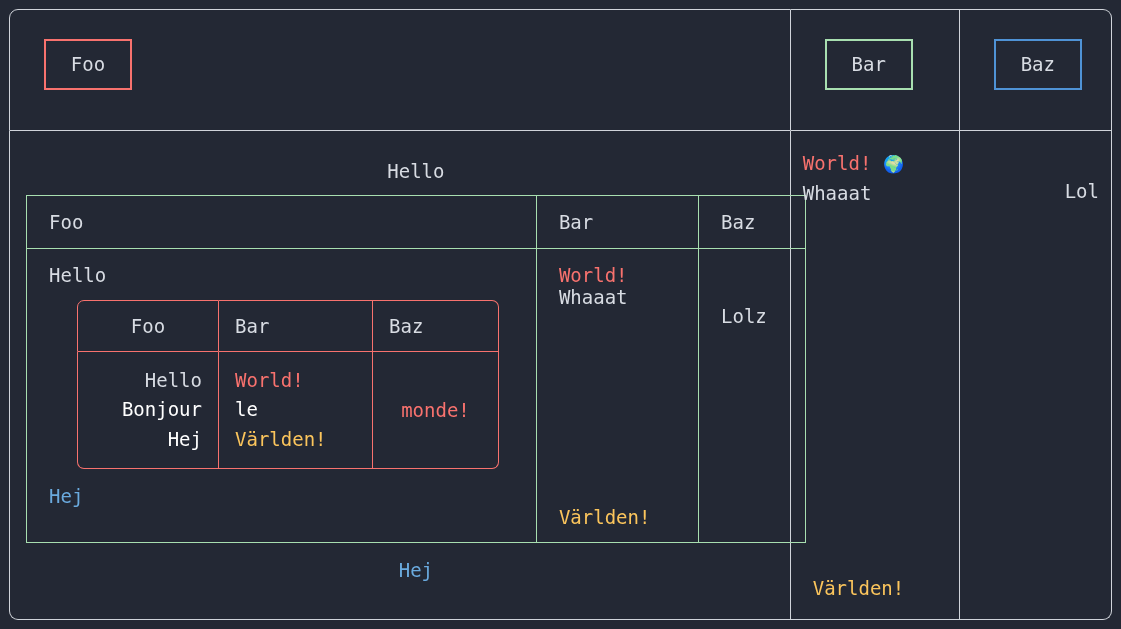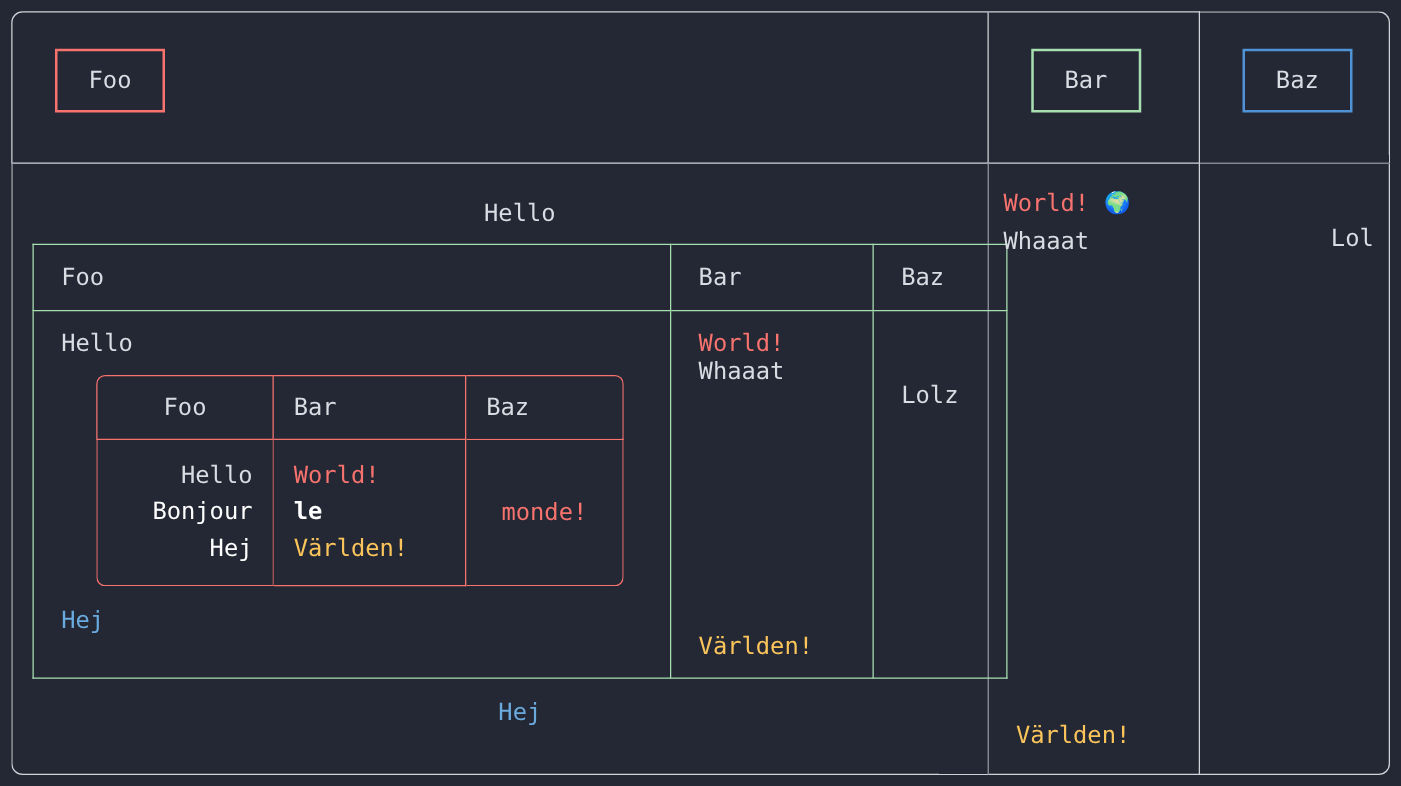--- a/index.html
+++ b/index.html
@@ -148,21 +148,21 @@
   .in-c2.hd, .in-c3.hd { text-align: left; }
   td.in-foo { text-align: right; line-height: 1.55; }
   td.in-bar { text-align: left; line-height: 1.55; }
   td.in-baz { text-align: center; }
 
   
   .c-white  { color: #d8dce3; }
   .c-red    { color: #f8726e; }
   .c-blue   { color: #ffffff; }
   .c-yellow { color: #fbc55c; }
-  .c-bold-white { color: #ffffff; font-weight: bold; }
+  .c-bold-white { color: #ffffff; font-weight: normal; }
 
   .line { display: block; }
   .globe { font-size: 17px; vertical-align: middle; margin-left: 12px; }
 
   .right-cell-body { padding-top: 9px; line-height: 1.58; }
   .right-bottom {
     position: absolute;
     left: 22px;
     bottom: 20px;
     color: #fbc55c;

